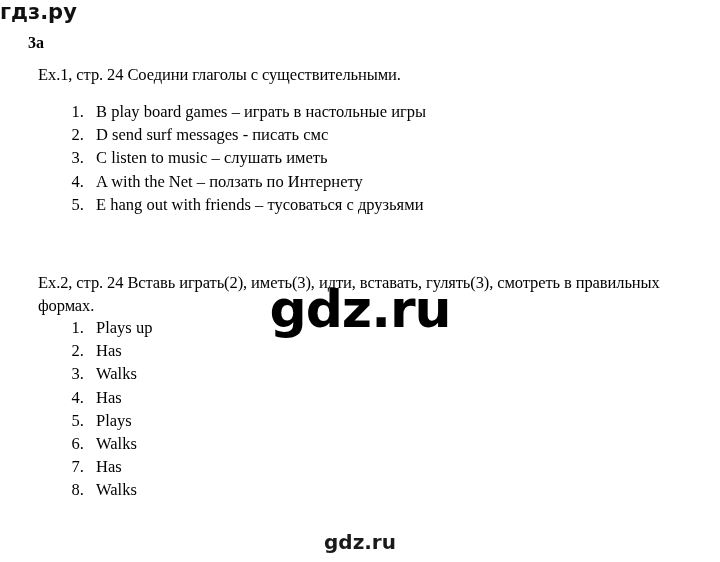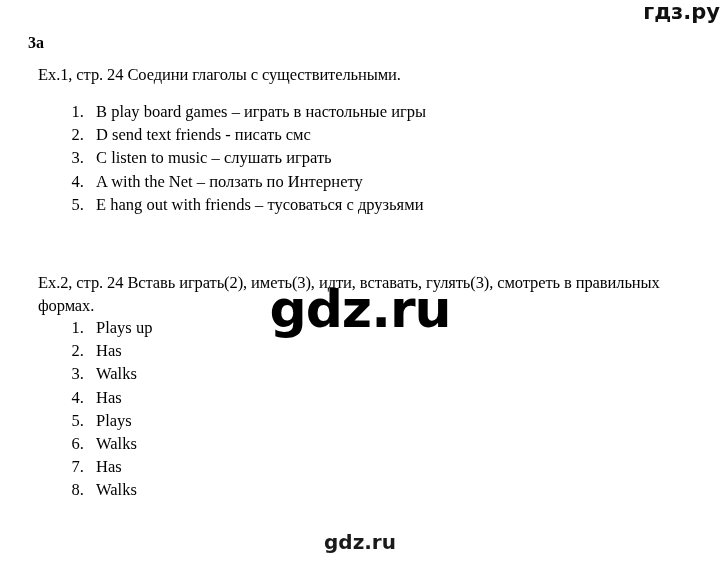--- a/index.html
+++ b/index.html
@@ -22,21 +22,21 @@
     height: 562px;
   }
 
   
   .site-header {
     position: absolute;
     top: 0;
     left: 0;
     width: 720px;
     height: 26px;
-    text-align: right;
+    text-align: left;
   }
   .site-header-text {
     font-family: "DejaVu Sans", "Liberation Sans", sans-serif;
     font-weight: bold;
     font-size: 21px;
     line-height: 24px;
     letter-spacing: 0px;
     color: #111111;
     display: inline-block;
   }
@@ -144,22 +144,22 @@
   </div>
 
   <div class="doc">
 
     <div class="section-label">3a</div>
 
     <div class="heading heading-1">Ex.1, стр. 24 Соедини глаголы с существительными.</div>
 
     <ol class="answers list-1">
       <li>B play board games – играть в настольные игры</li>
-      <li>D send text friends -  писать смс</li>
-      <li>C listen to music – слушать играть</li>
+      <li>D send surf messages -  писать смс</li>
+      <li>C listen to music – слушать иметь</li>
       <li>A with the Net – ползать по Интернету</li>
       <li>E hang out with friends – тусоваться с друзьями</li>
     </ol>
 
     <div class="heading heading-2">Ex.2, стр. 24 Вставь играть(2), иметь(3), идти, вставать, гулять(3), смотреть в правильных формах.</div>
 
     <ol class="answers list-2">
       <li>Plays up</li>
       <li>Has</li>
       <li>Walks</li>

